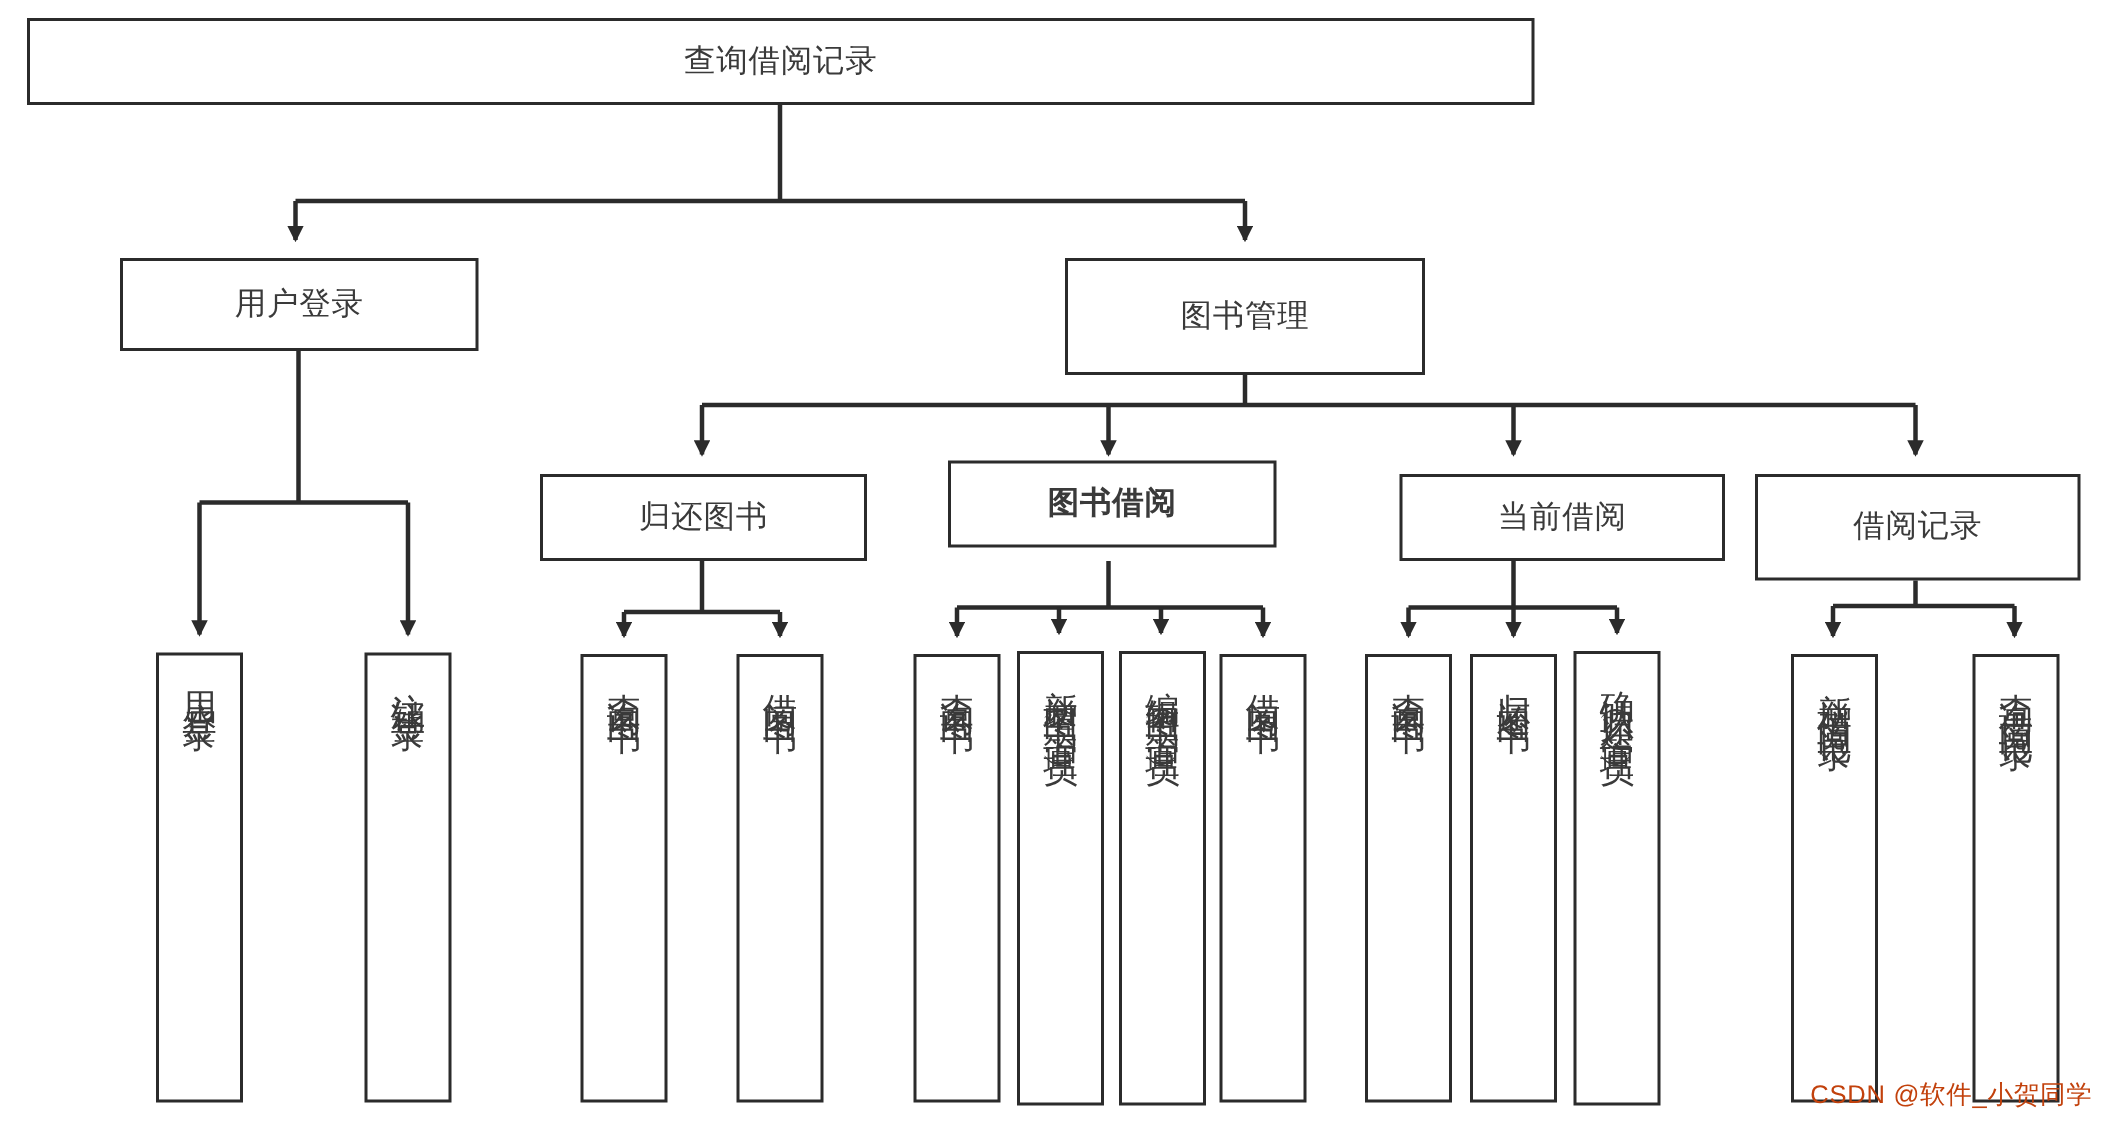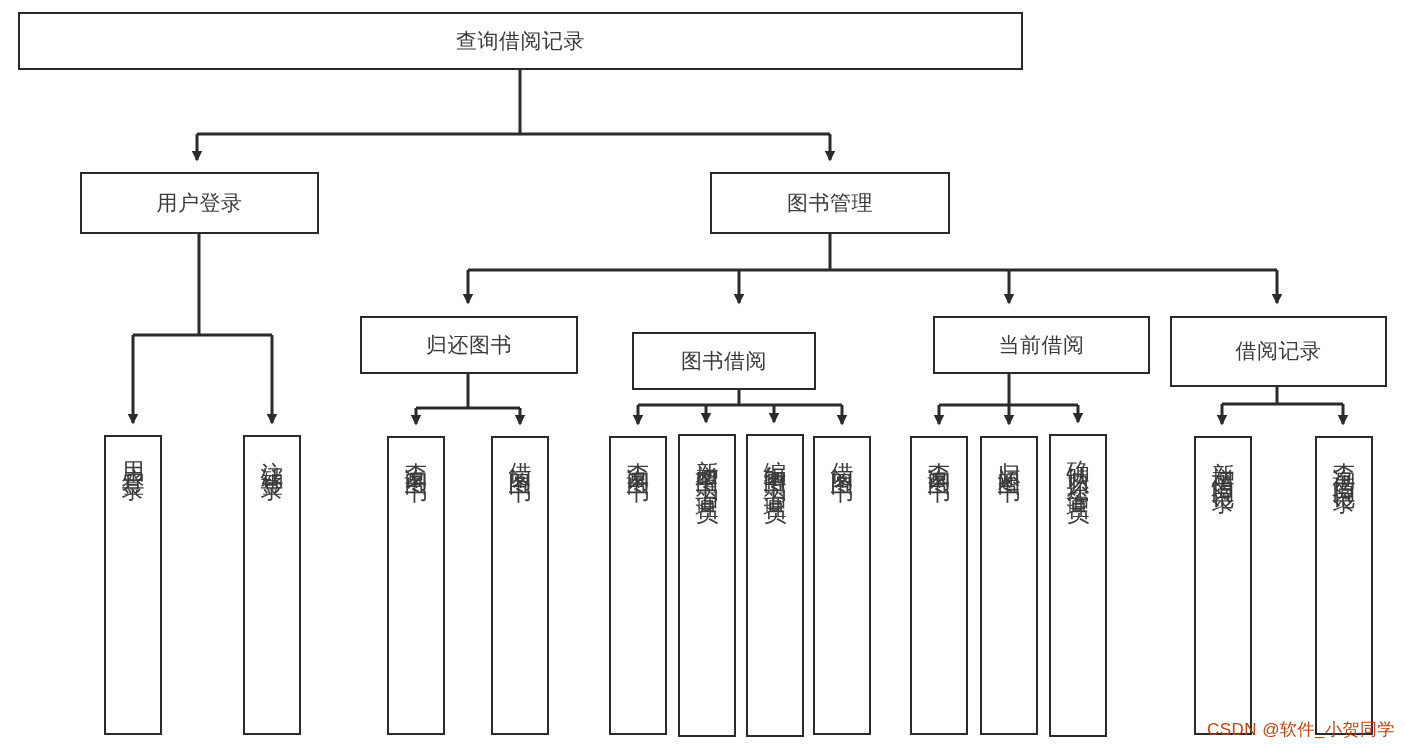--- a/index.html
+++ b/index.html
@@ -132,28 +132,28 @@
     </g>
   </svg>
 
   <div class="node horiz root" style="left:18px; top:12px; width:1005px; height:58px;">
     <span class="label">查询借阅记录</span>
   </div>
 
   <div class="node horiz" style="left:80px; top:172px; width:239px; height:62px;">
     <span class="label">用户登录</span>
   </div>
-  <div class="node horiz" style="left:710px; top:172px; width:240px; height:62px;">
+  <div class="node horiz" style="left:710px; top:172px; width:240px; height:78px;">
     <span class="label">图书管理</span>
   </div>
 
   <div class="node horiz" style="left:360px; top:316px; width:218px; height:58px;">
     <span class="label">归还图书</span>
   </div>
-  <div class="node horiz" style="left:632px; top:332px; width:184px; height:58px;">
+  <div class="node horiz" style="left:632px; top:307px; width:219px; height:58px;font-weight:bold;">
     <span class="label">图书借阅</span>
   </div>
   <div class="node horiz" style="left:901px; top:316px; width:217px; height:58px;margin-left:32px;">
     <span class="label">当前借阅</span>
   </div>
   <div class="node horiz" style="left:1170px; top:316px; width:217px; height:71px;">
     <span class="label">借阅记录</span>
   </div>
 
   <div class="node vert" style="left:104px; top:435px; width:58px; height:300px;">

